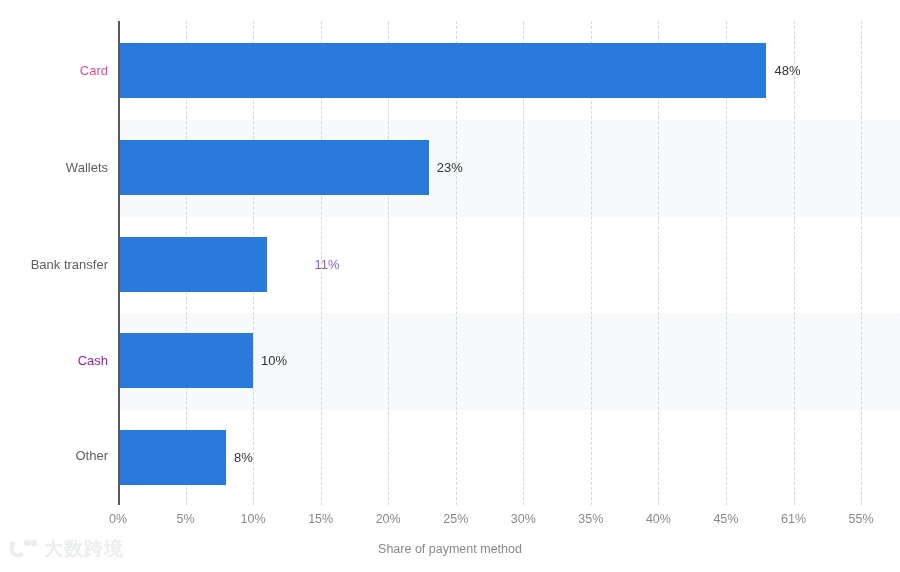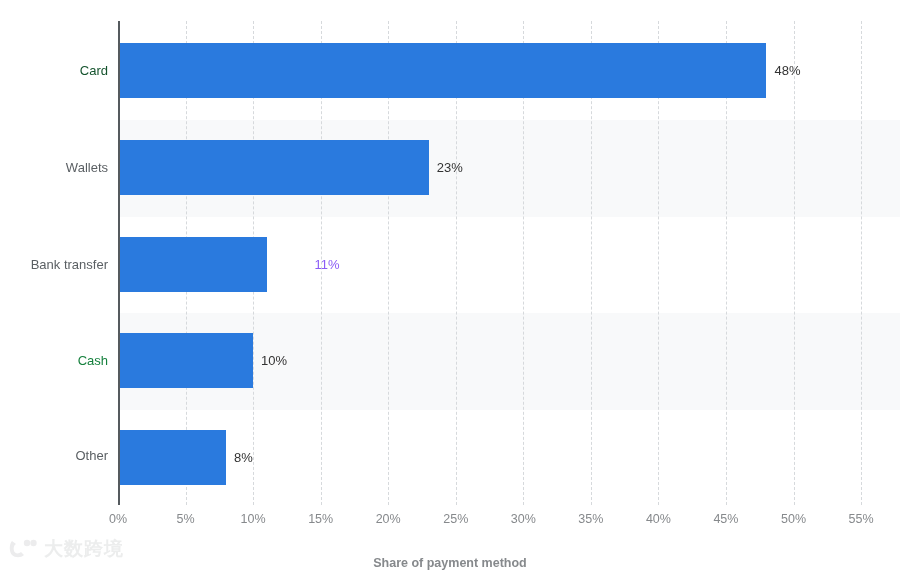--- a/index.html
+++ b/index.html
@@ -98,27 +98,26 @@
     position: absolute;
     top: 512px;
     font-size: 12.5px;
     color: #86898c;
     transform: translateX(-50%);
     white-space: nowrap;
   }
 
   .x-axis-title {
     position: absolute;
-    top: 556px;
+    top: 542px;
     left: 0;
     width: 900px;
     text-align: center;
     font-size: 12.5px;
     color: #86898c;
-    font-weight: bold;
   }
 
   
   .watermark {
     position: absolute;
     left: 8px;
     top: 536px;
     display: flex;
     align-items: center;
     gap: 6px;
@@ -171,39 +170,39 @@
         <div class="bar" style="left: 0px; top: 312.3px; width: 135.1px; background: rgb(42, 122, 222);"></div>
         <div class="bar-label" style="left: 143.1px; top: 312.3px; color: rgb(51, 51, 51);">10%</div>
         <div class="bar" style="left: 0px; top: 409.1px; width: 108.08px; background: rgb(42, 122, 222);"></div>
         <div class="bar-label" style="left: 116.08px; top: 409.1px; color: rgb(51, 51, 51);">8%</div>
       </div>
   </div>
 
   <div class="axis-line"></div>
 
   <div class="cat-label-wrap">
-      <div class="cat-label" style="top: 21.9px; color: #14532d;">Card</div>
+      <div class="cat-label" style="top: 21.9px; color: #ec4899;">Card</div>
       <div class="cat-label" style="top: 118.7px; color: rgb(90, 95, 99);">Wallets</div>
       <div class="cat-label" style="top: 215.5px; color: rgb(90, 95, 99); margin-left: 12px;">Bank transfer</div>
-      <div class="cat-label" style="top: 312.3px; color: #15803d;">Cash</div>
+      <div class="cat-label" style="top: 312.3px; color: #a21caf;">Cash</div>
       <div class="cat-label" style="top: 407px; color: rgb(90, 95, 99);">Other</div>
     </div>
 
   <div class="xticks">
       <div class="xtick" style="left: 118px; color: rgb(134, 137, 140);">0%</div>
       <div class="xtick" style="left: 185.55px; color: rgb(134, 137, 140);">5%</div>
       <div class="xtick" style="left: 253.1px; color: rgb(134, 137, 140);">10%</div>
       <div class="xtick" style="left: 320.65px; color: rgb(134, 137, 140);">15%</div>
       <div class="xtick" style="left: 388.2px; color: rgb(134, 137, 140);">20%</div>
       <div class="xtick" style="left: 455.75px; color: rgb(134, 137, 140);">25%</div>
       <div class="xtick" style="left: 523.3px; color: rgb(134, 137, 140);">30%</div>
       <div class="xtick" style="left: 590.85px; color: rgb(134, 137, 140);">35%</div>
       <div class="xtick" style="left: 658.4px; color: rgb(134, 137, 140);">40%</div>
       <div class="xtick" style="left: 725.95px; color: rgb(134, 137, 140);">45%</div>
-      <div class="xtick" style="left: 793.5px; color: rgb(134, 137, 140);">50%</div>
+      <div class="xtick" style="left: 793.5px; color: rgb(134, 137, 140);">61%</div>
       <div class="xtick" style="left: 861.05px; color: rgb(134, 137, 140);">55%</div>
     </div>
 
   <div class="x-axis-title">Share of payment method</div>
 
   <div class="watermark">
     <div class="wm-logo">
       <svg width="30" height="24" viewBox="0 0 30 24" aria-hidden="true">
         <path d="M4 4 C1 7 1 15 4 18 C7 21 13 21 16 18 L13 15 C11 17 7 17 6 14 C5 11 6 8 8 7 Z" fill="#ececed"></path>
         <circle cx="19" cy="6" r="3.2" fill="#ececed"></circle>

